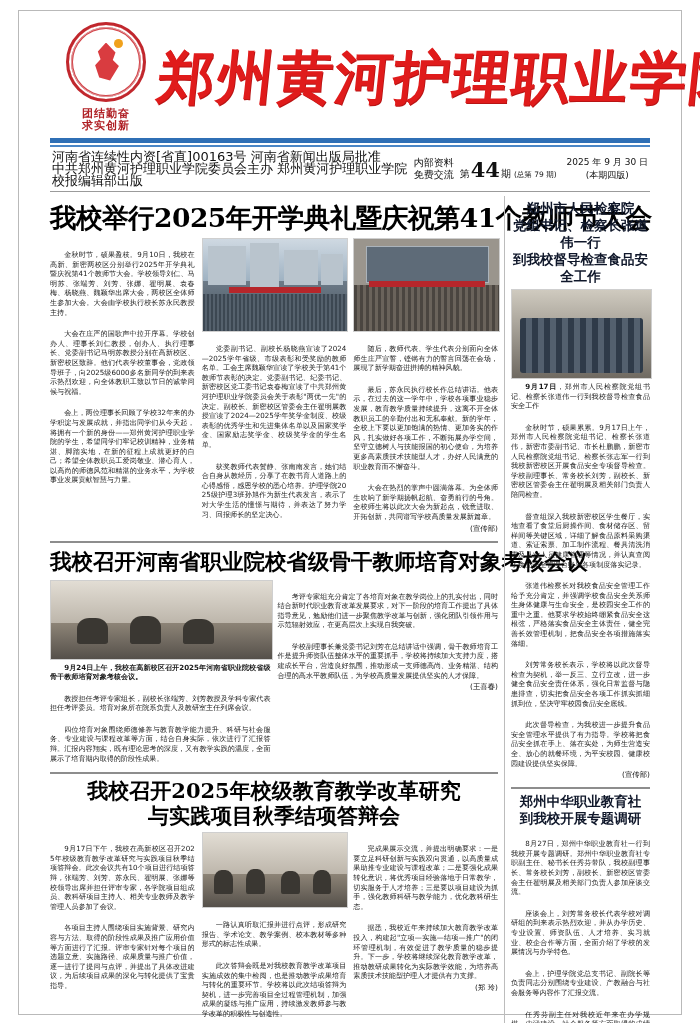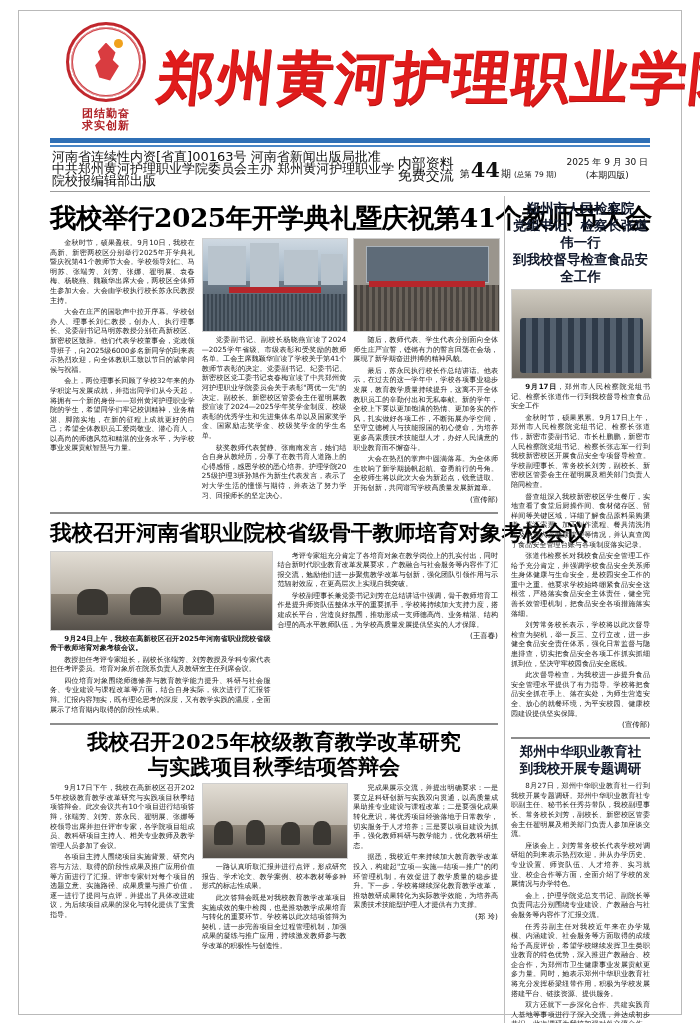--- a/index.html
+++ b/index.html
@@ -89,21 +89,21 @@
     display:flex;align-items:center;
     padding:4px 2px 4px 2px;
     border-bottom:1px solid #9b9b9b;
   }
   .info-left{
     flex:1;
     font-size:13px;line-height:12px;color:#111;
     font-family:"DejaVu Sans","Liberation Sans",sans-serif;
   }
   .info-mid{
-    font-size:14px;line-height:12px;color:#111;text-align:center;
+    font-size:10px;line-height:12px;color:#111;text-align:center;
     margin-right:6px;
   }
   .issue{
     display:flex;align-items:baseline;font-size:10px;color:#111;margin-right:10px;
   }
   .issue .big{
     font-family:"DejaVu Serif","Liberation Serif",serif;
     font-size:21px;font-weight:bold;padding:0 1px;
   }
   .issue .sub{font-size:7.5px;margin-left:3px;}
@@ -142,21 +142,21 @@
   h3.side{
     margin:4px 0 4px 0;
     font-family:"DejaVu Serif","Liberation Serif",serif;
     font-size:13.5px;font-weight:bold;line-height:17px;
     color:#0f172a;text-align:center;
   }
   
   .cols{display:flex;gap:7px;}
   .col{flex:1;}
   p.body{
-    margin:0 0 2px 0;
+    margin:12px 0 2px 0;
     font-size:7.1px;
     line-height:9.6px;
     text-align:justify;
     text-indent:2em;
     color:#1a1a1a;
     font-family:"DejaVu Sans","Liberation Sans",sans-serif;
     word-break:break-all;
   }
   p.cap{
     margin:2px 0 2px 0;
@@ -296,21 +296,21 @@
               <div class="table"></div>
               <div class="pers" style="left:12%;width:14%;height:34%;"></div>
               <div class="pers" style="left:36%;width:14%;height:36%;"></div>
               <div class="pers" style="left:60%;width:14%;height:33%;"></div>
             </div>
             <p class="cap"><span class="caption-date">9月24日上午，我校在高新校区召开2025年河南省职业院校省级骨干教师培育对象考核会议。</span></p>
             <p class="body">教授担任考评专家组长，副校长张端芳、刘芳教授及学科专家代表担任考评委员。培育对象所在院系负责人及教研室主任列席会议。</p>
             <p class="body">四位培育对象围绕师德修养与教育教学能力提升、科研与社会服务、专业建设与课程改革等方面，结合自身实际，依次进行了汇报答辩。汇报内容翔实，既有理论思考的深度，又有教学实践的温度，全面展示了培育期内取得的阶段性成果。</p>
           </div>
           <div class="col">
-            <p class="body">考评专家组充分肯定了各培育对象在教学岗位上的扎实付出，同时结合新时代职业教育改革发展要求，产教融合与社会服务等内容作了汇报交流，勉励他们进一步聚焦教学改革与创新，强化团队引领作用与示范辐射效应，在更高层次上实现自我突破。</p>
+            <p class="body">考评专家组充分肯定了各培育对象在教学岗位上的扎实付出，同时结合新时代职业教育改革发展要求，对下一阶段的培育工作提出了具体指导意见，勉励他们进一步聚焦教学改革与创新，强化团队引领作用与示范辐射效应，在更高层次上实现自我突破。</p>
             <p class="body">学校副理事长兼党委书记刘芳在总结讲话中强调，骨干教师培育工作是提升师资队伍整体水平的重要抓手，学校将持续加大支持力度，搭建成长平台，营造良好氛围，推动形成一支师德高尚、业务精湛、结构合理的高水平教师队伍，为学校高质量发展提供坚实的人才保障。</p>
             <div class="byline">(王喜春)</div>
           </div>
         </div>
 
         <hr class="sep thick">
 
         <h2 class="art2">
           <div>我校召开2025年校级教育教学改革研究</div>
           <div>与实践项目秋季结项答辩会</div>

